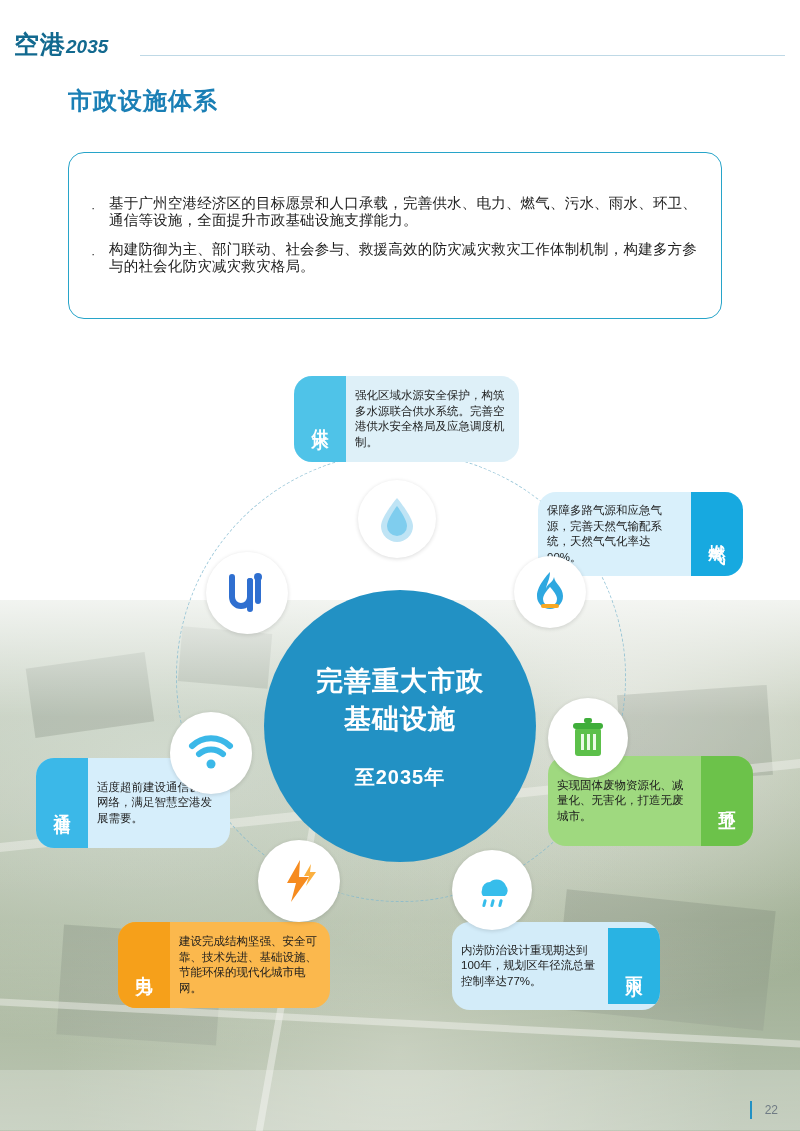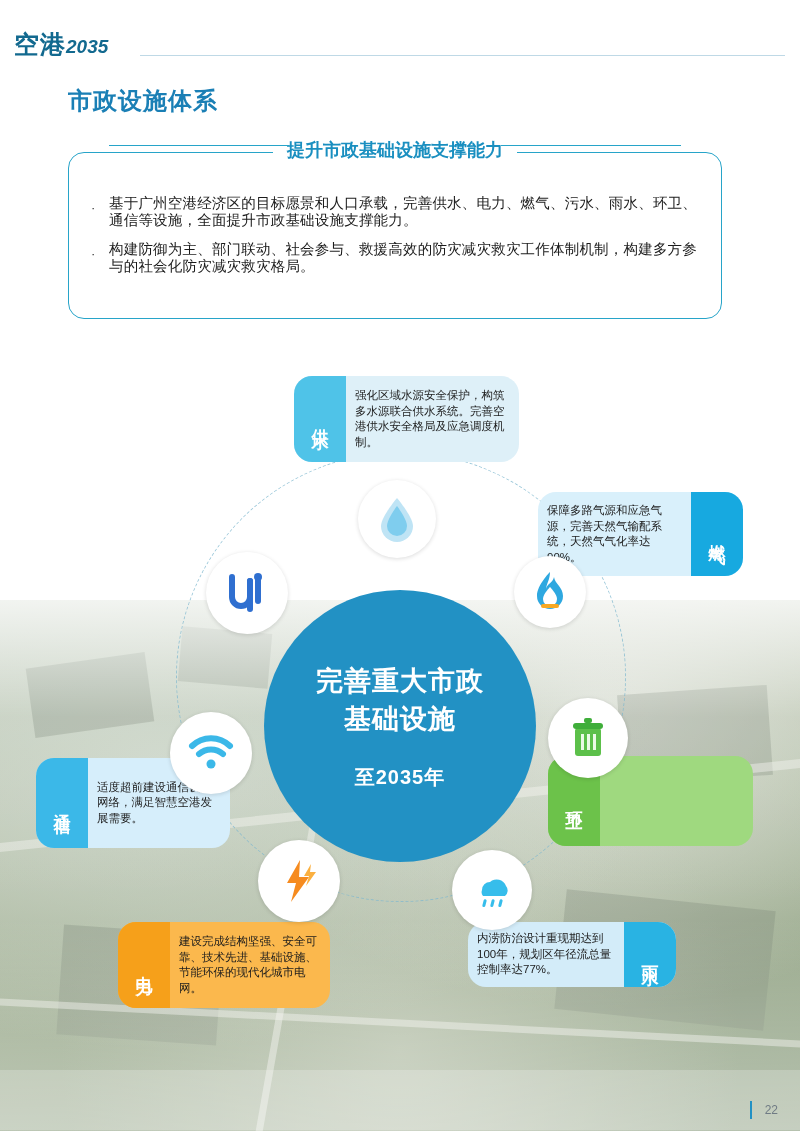--- a/index.html
+++ b/index.html
@@ -66,25 +66,20 @@
 
 <div class="hdr">
   <div class="logo">
     <span>空港</span><span class="yr">2035</span>
   </div>
   <div class="hdr-rule"></div>
 </div>
 <div class="page-title">市政设施体系</div>
 
 <div class="callout">
-  <div class="callout-title">
-    <div class="ct-line" style="left:40px;width:180px;"></div>
-    <div class="ct-line" style="right:40px;width:180px;"></div>
-    <span>提升市政基础设施支撑能力</span>
-  </div>
   <div class="bullets">
     <div class="bullet">
       <div class="dot">·</div>
       <div class="txt">基于广州空港经济区的目标愿景和人口承载，完善供水、电力、燃气、污水、雨水、环卫、通信等设施，全面提升市政基础设施支撑能力。</div>
     </div>
     <div class="bullet">
       <div class="dot">·</div>
       <div class="txt">构建防御为主、部门联动、社会参与、救援高效的防灾减灾救灾工作体制机制，构建多方参与的社会化防灾减灾救灾格局。</div>
     </div>
   </div>
@@ -131,34 +126,35 @@
   </div>
   <div class="node-icon" style="left:514px;top:196px;width:72px;height:72px;">
     <svg width="34" height="42" viewBox="0 0 34 42">
       <path d="M17 1 C17 1 4 14 4 25 A13 13 0 0 0 30 25 C30 16 22 13 21 6 C20 12 13 13 13 19 C13 13 17 9 17 1Z" fill="#2ea8e0"></path>
       <path d="M17 16 C17 16 10 23 10 28 A7 7 0 0 0 24 28 C24 23 17 16 17 16Z" fill="#ffffff"></path>
       <rect x="8" y="33" width="18" height="4" rx="2" fill="#f7a823"></rect>
     </svg>
   </div>
 
   <div class="lbl" style="left:548px;top:396px;width:205px;height:90px;background:#9fd97f;">
+    <div class="body">实现固体废物资源化、减量化、无害化，打造无废城市。</div>
     <div class="tag" style="background:#6cc24a;width:34px;height:90px;writing-mode:vertical-rl;letter-spacing:3px;">环卫</div>
   </div>
   <div class="node-icon" style="left:548px;top:338px;width:80px;height:80px;">
     <svg width="40" height="44" viewBox="0 0 40 44">
       <rect x="7" y="12" width="26" height="28" rx="3" fill="#5cc04a"></rect>
       <rect x="5" y="7" width="30" height="6" rx="3" fill="#3fae3a"></rect>
       <rect x="16" y="2" width="8" height="5" rx="2" fill="#3fae3a"></rect>
       <rect x="13" y="18" width="3" height="16" fill="#eafae5"></rect>
       <rect x="19" y="18" width="3" height="16" fill="#eafae5"></rect>
       <rect x="25" y="18" width="3" height="16" fill="#eafae5"></rect>
     </svg>
   </div>
 
-  <div class="lbl" style="left:468px;top:562px;width:208px;height:65px;background:#d3ecf9;">
+  <div class="lbl" style="left:452px;top:562px;width:208px;height:88px;background:#d3ecf9;">
     <div class="body">内涝防治设计重现期达到100年，规划区年径流总量控制率达77%。</div>
     <div class="tag" style="background:#29b3e3;width:34px;height:76px;writing-mode:vertical-rl;letter-spacing:3px;">雨水</div>
   </div>
   <div class="node-icon" style="left:452px;top:490px;width:80px;height:80px;">
     <svg width="44" height="44" viewBox="0 0 44 44">
       <path d="M12 22 A8 8 0 0 1 20 14 A10 10 0 0 1 36 18 A7 7 0 0 1 35 28 L13 28 A6 6 0 0 1 12 22Z" fill="#36bdeb"></path>
       <rect x="13" y="31" width="3" height="8" rx="1.5" fill="#36bdeb" transform="rotate(15 14 35)"></rect>
       <rect x="21" y="31" width="3" height="8" rx="1.5" fill="#36bdeb" transform="rotate(15 22 35)"></rect>
       <rect x="29" y="31" width="3" height="8" rx="1.5" fill="#36bdeb" transform="rotate(15 30 35)"></rect>
     </svg>

